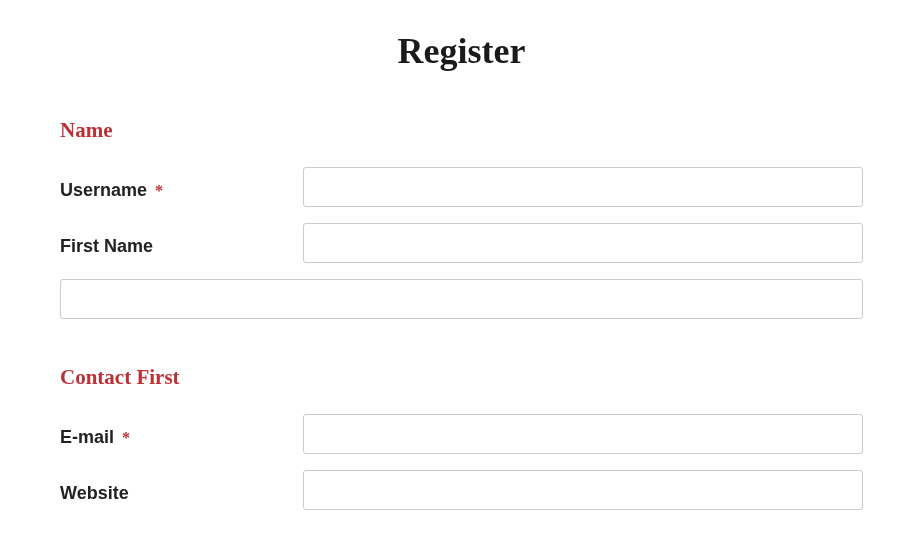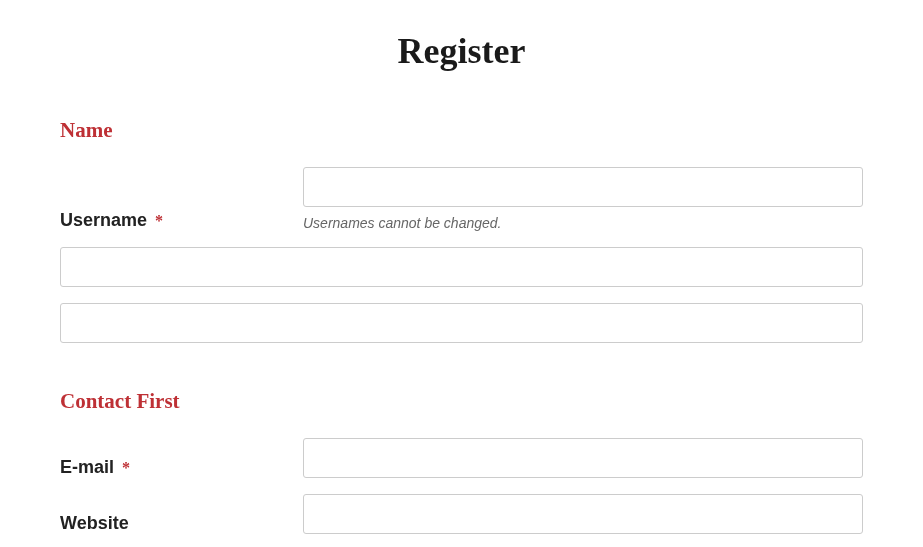--- a/index.html
+++ b/index.html
@@ -23,21 +23,21 @@
     }
     h2 {
       font-size: 21px;
       font-weight: bold;
       color: #be3035;
       margin-top: 46px;
       margin-bottom: 24px;
     }
     .field {
       display: flex;
-      align-items: flex-end;
+      align-items: center;
       margin-bottom: 16px;
     }
     .field-label {
       width: 243px;
       flex-shrink: 0;
       padding-top: 6px;
     }
     .field-label-text {
       font-family: -apple-system, BlinkMacSystemFont, 'Segoe UI', Arial, sans-serif;
       font-size: 18px;
@@ -76,25 +76,27 @@
 
 <h2>Name</h2>
 
 <div class="field">
   <div class="field-label">
     <span class="field-label-text">Username</span>
     <span class="required">*</span>
   </div>
   <div class="field-input-wrap">
     <input type="text" value="" style="">
-    <div class="helper">Usernames cannot be changed.</div>
   </div>
 </div>
 
 <div class="field">
+  <div class="field-label">
+    <span class="field-label-text">First Name</span>
+  </div>
   <div class="field-input-wrap">
     <input type="text" value="" style="">
   </div>
 </div>
 
 <div class="field">
   <div class="field-input-wrap">
     <input type="text" value="" style="">
   </div>
 </div>

